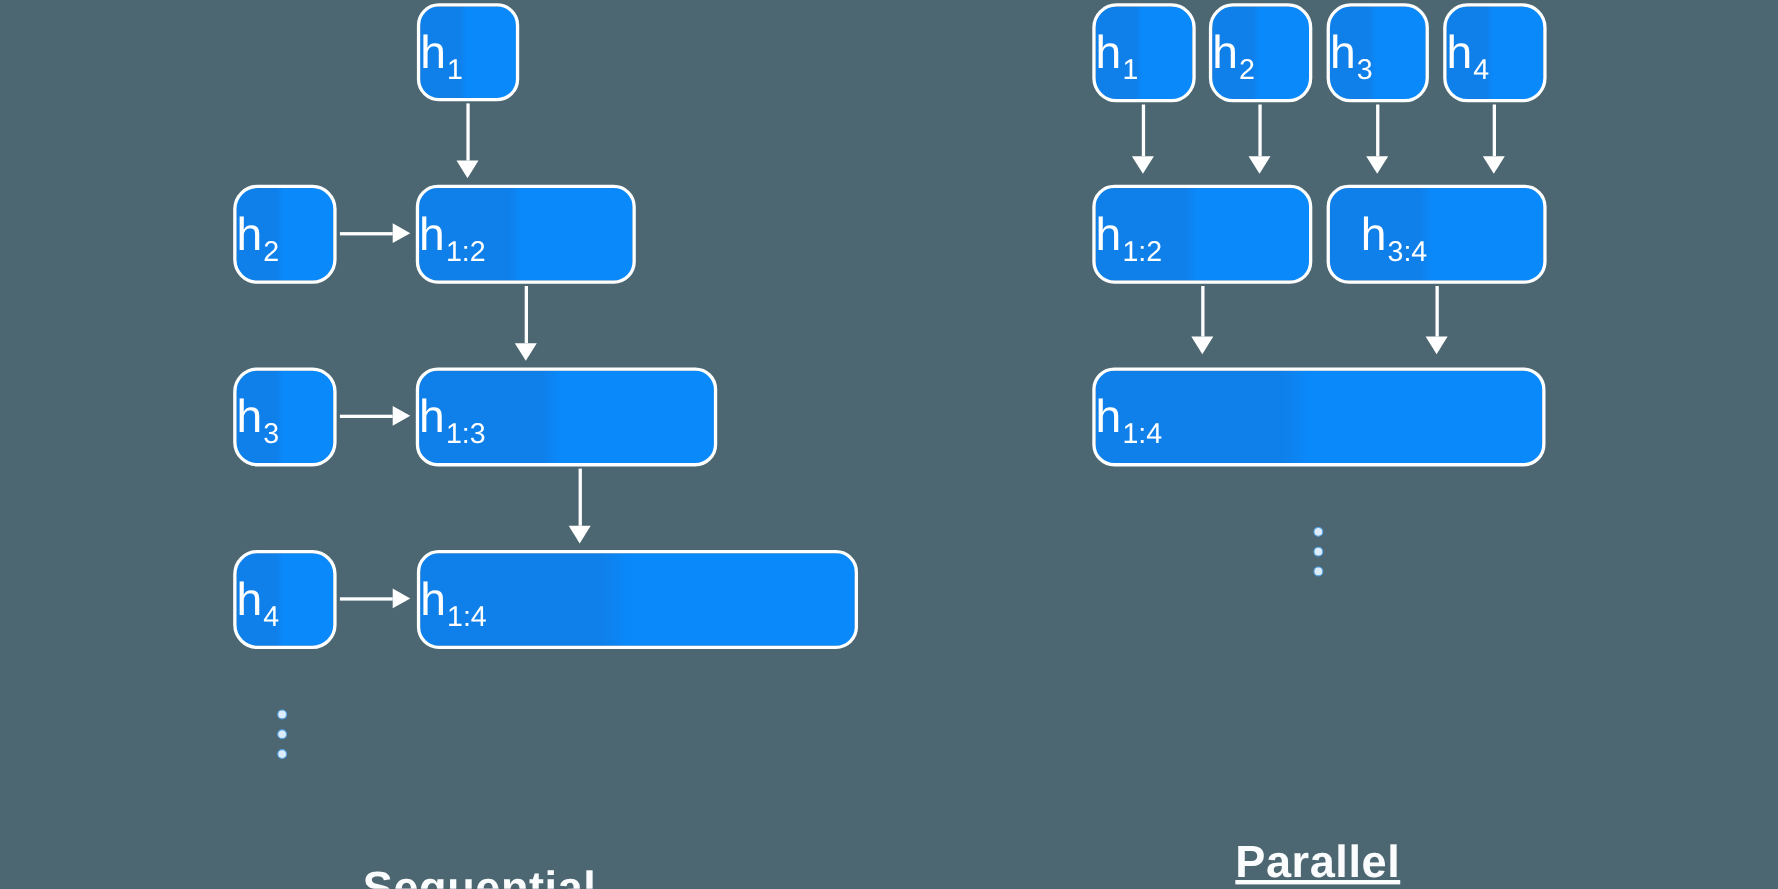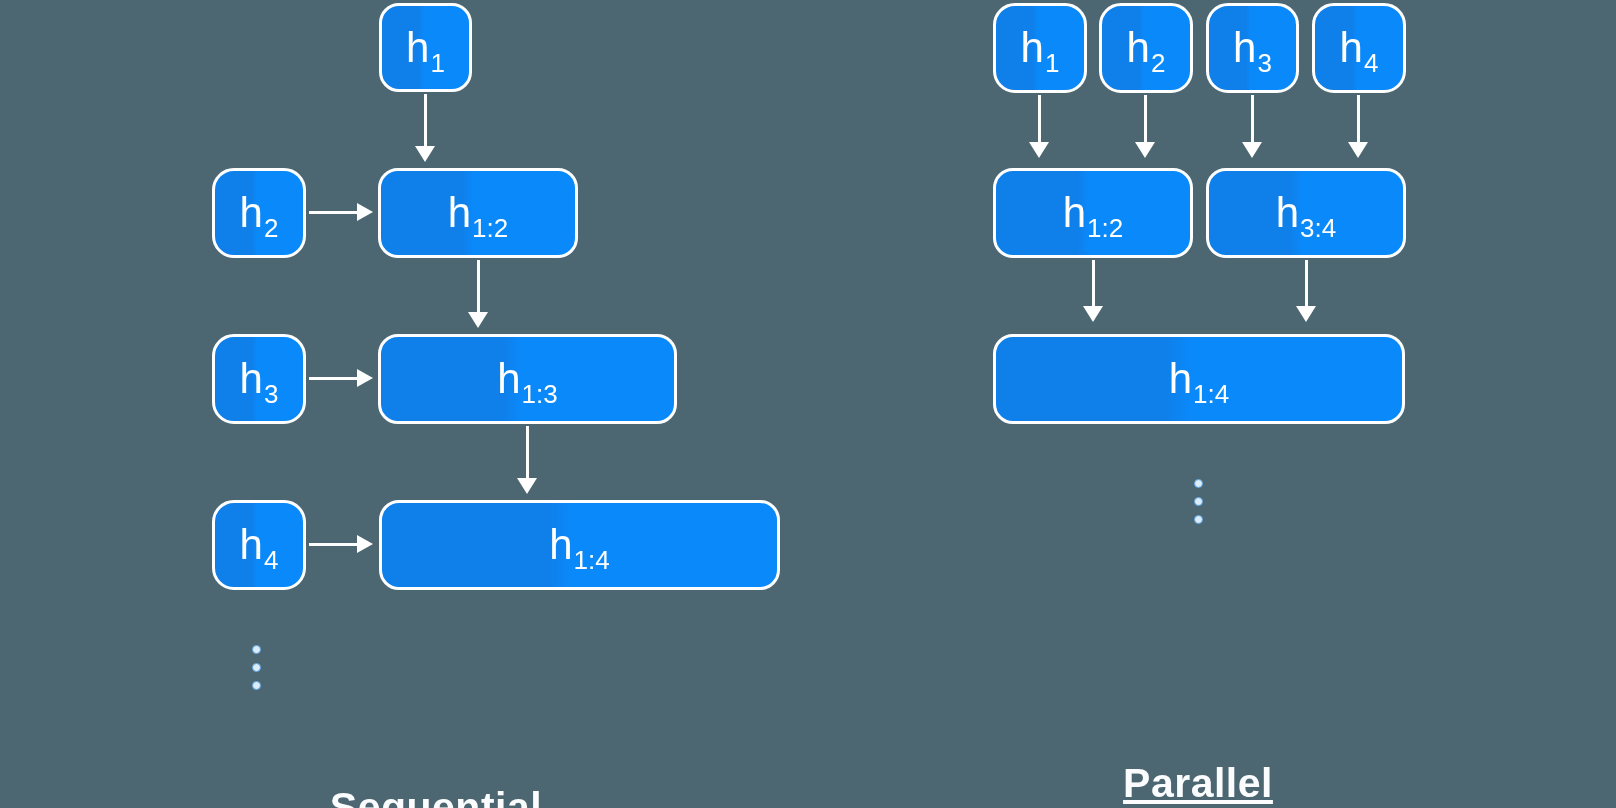--- a/index.html
+++ b/index.html
@@ -14,21 +14,21 @@
 
   
   .box {
     position: absolute;
     background: linear-gradient(90deg, #0f80ea 0%, #0f80ea 42%, #0a89fb 48%, #0a89fb 100%);
     border: 3px solid #ffffff;
     border-radius: 20px;
     box-sizing: border-box;
     display: flex;
     align-items: center;
-    justify-content: center;
+    justify-content: flex-start;
   }
   .label {
     color: #ffffff;
     font-size: 42px;
     line-height: 1;
     white-space: nowrap;
   }
   .label .sub {
     display: inline-block;
     font-size: 26px;
@@ -109,21 +109,21 @@
 
     <div class="box" style="left:212px; top:334px; width:94px; height:90px; border-radius:22px;">
       <span class="label"><span>h</span><span class="sub">3</span></span>
     </div>
 
     <div>
       <div class="shaft-h" style="left:309px; top:377px; width:48px;"></div>
       <div class="head-right" style="left:357px; top:369px;"></div>
     </div>
 
-    <div class="box" style="left:378px; top:334px; width:299px; height:90px;">
+    <div class="box" style="left:378px; top:334px; width:274px; height:90px;">
       <span class="label"><span>h</span><span class="sub">1:3</span></span>
     </div>
 
     <div>
       <div class="shaft-v" style="left:526px; top:426px; height:52px;"></div>
       <div class="head-down" style="left:517px; top:478px;"></div>
     </div>
 
     <div class="box" style="left:212px; top:500px; width:94px; height:90px; border-radius:22px;">
       <span class="label"><span>h</span><span class="sub">4</span></span>
@@ -175,21 +175,21 @@
       <div class="head-down" style="left:1242px; top:142px;"></div>
     </div>
     <div>
       <div class="shaft-v" style="left:1357px; top:95px; height:47px;"></div>
       <div class="head-down" style="left:1348px; top:142px;"></div>
     </div>
 
     <div class="box" style="left:993px; top:168px; width:200px; height:90px;">
       <span class="label"><span>h</span><span class="sub">1:2</span></span>
     </div>
-    <div class="box" style="left:1206px; top:168px; width:200px; height:90px;">
+    <div class="box" style="left:1206px; top:168px; width:200px; height:90px;padding-left:28px;">
       <span class="label"><span>h</span><span class="sub">3:4</span></span>
     </div>
 
     <div>
       <div class="shaft-v" style="left:1092px; top:260px; height:46px;"></div>
       <div class="head-down" style="left:1083px; top:306px;"></div>
     </div>
     <div>
       <div class="shaft-v" style="left:1305px; top:260px; height:46px;"></div>
       <div class="head-down" style="left:1296px; top:306px;"></div>

